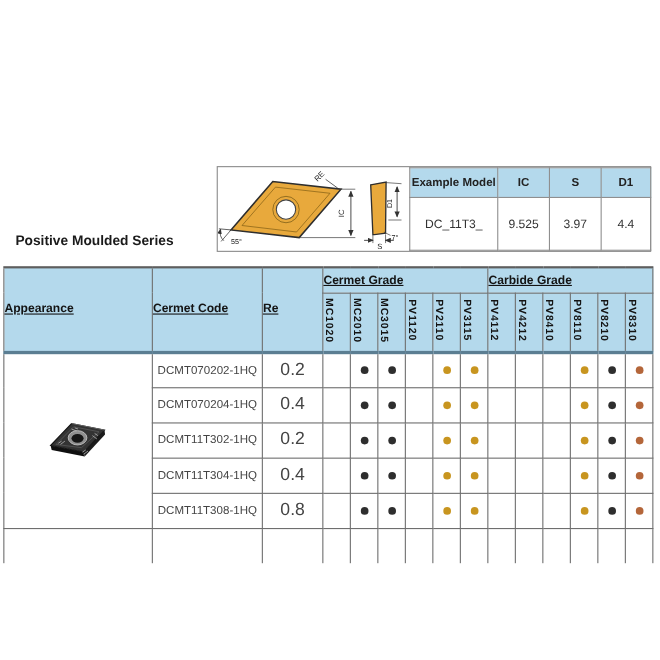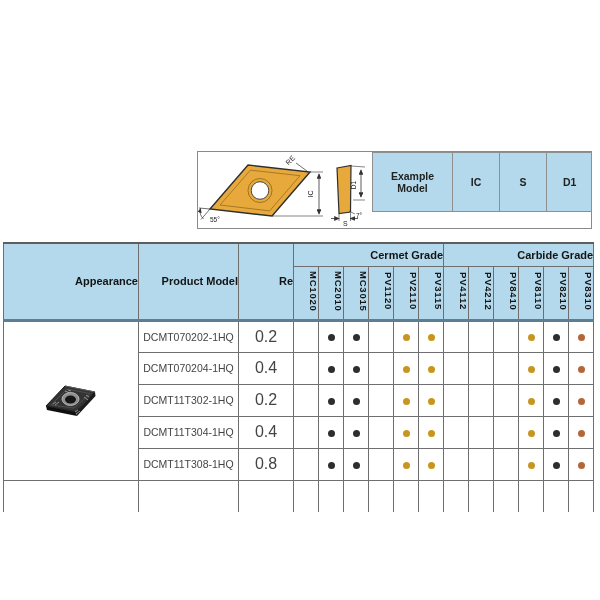--- a/index.html
+++ b/index.html
@@ -10,33 +10,33 @@
   .main-title{position:absolute;top:117px;right:8px;font-size:14px;font-weight:bold;
               letter-spacing:.2px;color:var(--accent,#1F6FB5);}
 
   
   .top-box{position:absolute;left:197px;top:151px;width:395px;height:78px;
            border:1px solid #8a8a8a;box-sizing:border-box;display:flex;background:#fff;}
   .diagram-wrap{width:174px;height:100%;position:relative;}
   .example-table{width:221px;height:100%;border-collapse:collapse;table-layout:fixed;
                  font-size:11px;}
   .example-table th,.example-table td{border:1px solid #8f8f8f;text-align:center;
-                 padding:16px;color:#222;}
+                 padding:0;color:#222;}
   .example-table th{background:var(--header-bg,#B4D9EC);font-size:10.5px;font-weight:bold;height:26px;}
   .example-table td{height:25px;color:#333;}
 
   
   .section-title{position:absolute;left:14px;top:212px;font-size:12.5px;font-weight:bold;color:#1b1b1b;}
 
   
   .main-table{position:absolute;left:3px;top:242px;width:590px;border-collapse:collapse;
               table-layout:fixed;font-size:10.5px;}
   .main-table th,.main-table td{border:1px solid #6e6e6e;padding:0;}
   .main-table thead th{background:var(--header-bg,#B4D9EC);font-weight:bold;color:#141414;
-              text-align:right;}
+              text-align:left;text-decoration:underline;}
   .main-table thead tr:first-child th{border-top:2px solid #5e5e5e;font-size:11px;}
   .main-table thead .deep{border-bottom:3px solid #5b7e92;}
   .group-row{height:23px;}
   .vth{height:52px;vertical-align:middle;}
   .vth span{writing-mode:vertical-rl;display:inline-block;font-size:9.5px;font-weight:bold;
             letter-spacing:.8px;line-height:1;}
   .main-table tbody tr{height:32px;}
   .main-table td{text-align:center;vertical-align:middle;color:#3d3d3d;background:#fff;}
   td.code{font-size:10.5px;color:#444;}
   td.re{font-size:16px;color:#444;}
@@ -109,36 +109,43 @@
         </colgroup>
       <thead>
         <tr>
           <th>Example Model</th>
           <th>IC</th>
           <th>S</th>
           <th>D1</th>
         </tr>
       </thead>
       <tbody id="example-tbody">
+          <tr>
+            <td>DC_11T3_</td>
+            <td>9.525</td>
+            <td>3.97</td>
+            <td>4.4</td>
+          </tr>
         </tbody>
     </table>
   </div>
 
+  <div class="section-title">Positive Moulded Series</div>
 
   <table class="main-table">
     <colgroup>
       <col style="width:135px">
         <col style="width:100px">
         <col style="width:55px">
       <col span="12" style="width:25px">
     </colgroup>
     <thead>
       <tr class="group-row">
         <th rowspan="2" class="deep">Appearance</th>
-        <th rowspan="2" class="deep">Product Model</th>
+        <th rowspan="2" class="deep">Cermet Code</th>
         <th rowspan="2" class="deep">Re</th>
         <th colspan="6">Cermet Grade</th>
         <th colspan="6">Carbide Grade</th>
       </tr>
       <tr id="grade-cols-row">
           <th class="vth deep"><span>MC1020</span></th>
           <th class="vth deep"><span>MC2010</span></th>
           <th class="vth deep"><span>MC3015</span></th>
           <th class="vth deep"><span>PV1120</span></th>
           <th class="vth deep"><span>PV2110</span></th>

